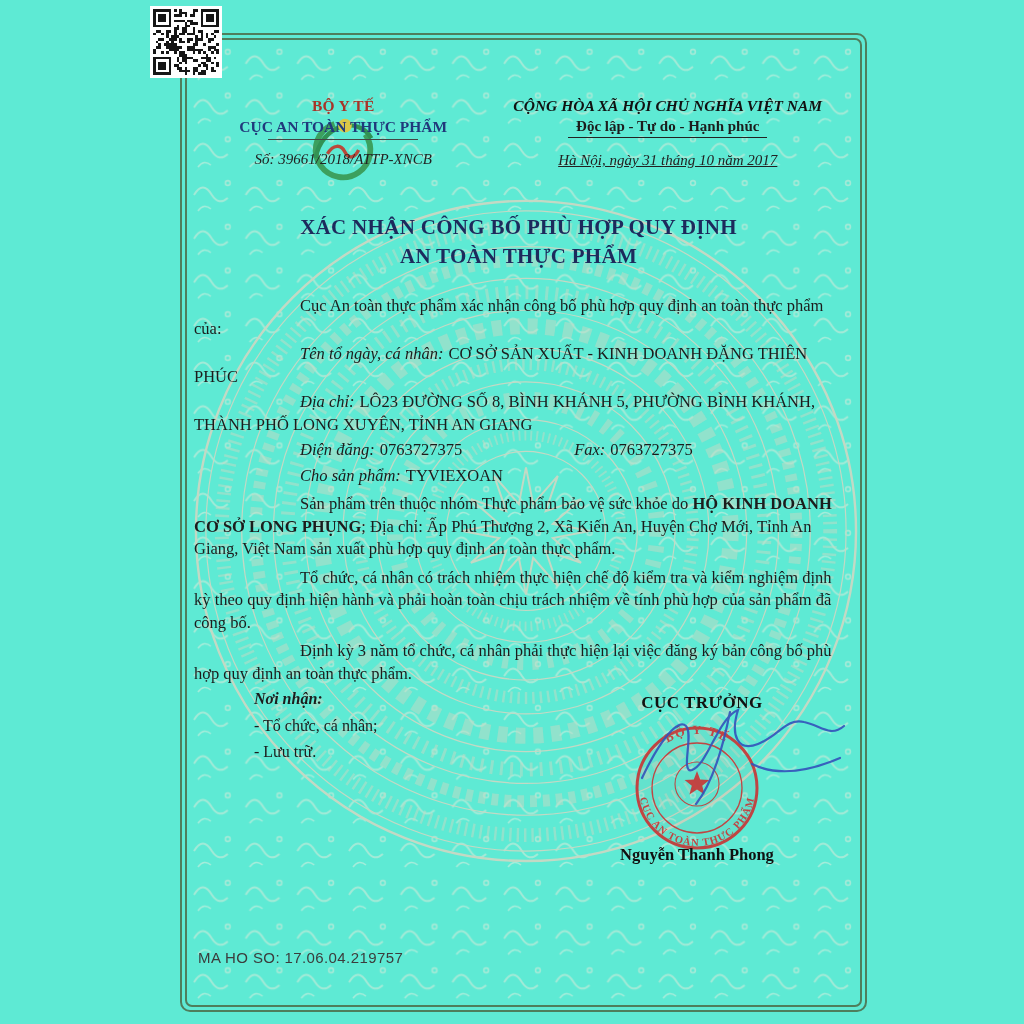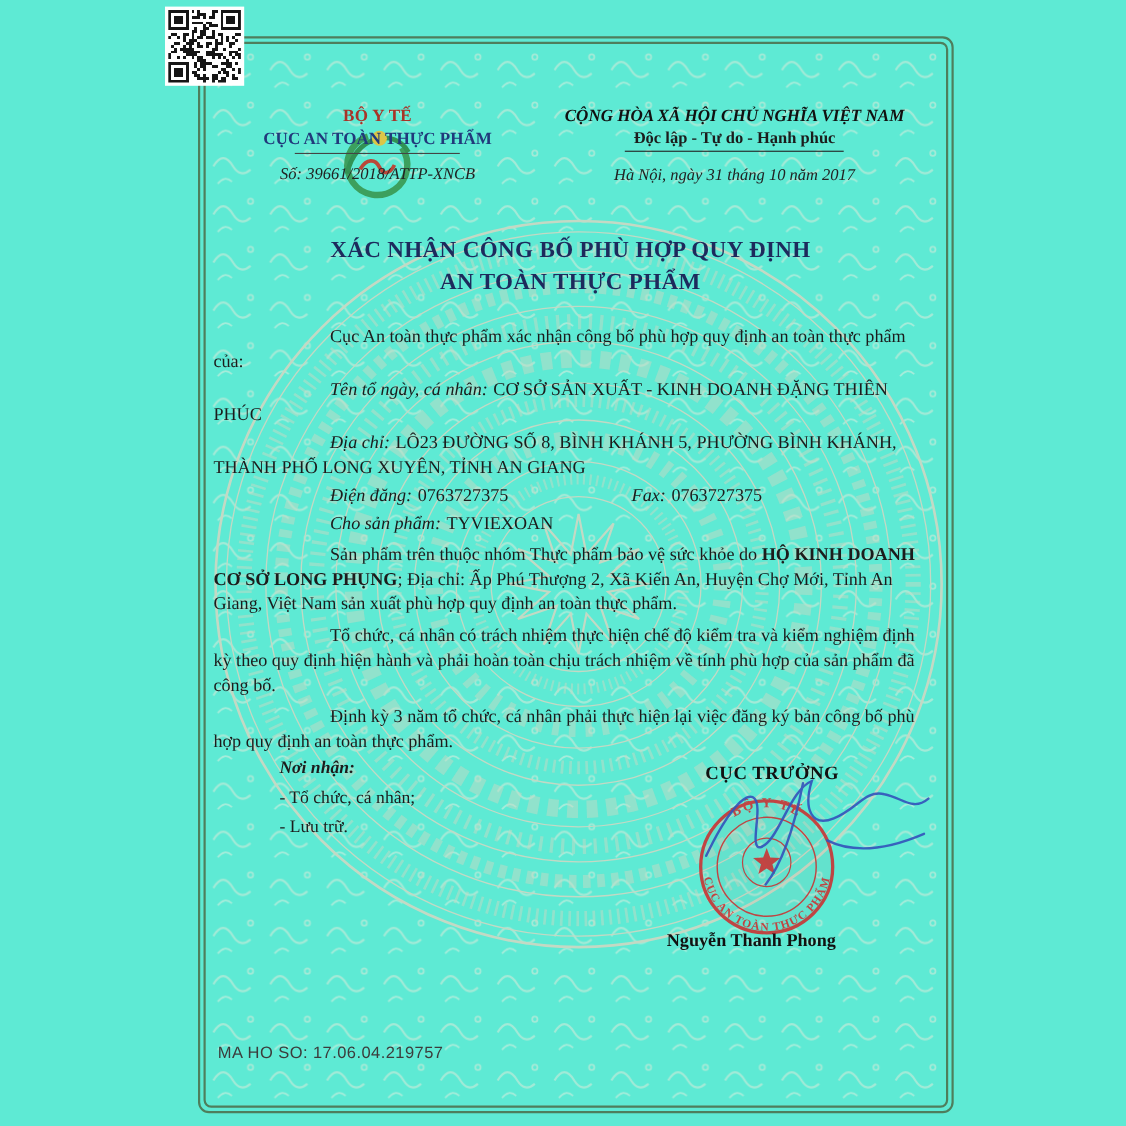--- a/index.html
+++ b/index.html
@@ -27,21 +27,21 @@
   .h-left{width:46%;text-align:center;position:relative;}
   .h-left > *{position:relative;z-index:1;}
   .h-right{width:54%;text-align:center;}
   .ministry{font-weight:bold;font-size:15.5px;color:#a83428;letter-spacing:.3px;}
   .agency{font-weight:bold;font-size:15.5px;color:#21397b;margin-top:3px;}
   .agency-rule{width:150px;border-top:1.2px solid #444;margin:3px auto 0;height:0;}
   .doc-number{font-style:italic;font-size:15px;margin-top:11px;color:#222;}
   .national{font-weight:bold;font-size:15.5px;color:#111;font-style:italic;}
   .motto{display:inline-block;font-weight:bold;font-size:15px;margin-top:3px;
          padding:0 8px 2px;border-bottom:1.3px solid #222;}
-  .dateline{font-style:italic;font-size:15px;margin-top:14px;color:#222;}
+  .dateline{font-style:italic;font-size:15px;margin-top:14px;color:#222;text-decoration:underline;}
   .vfa-logo{position:absolute;left:50%;top:14px;transform:translateX(-50%);z-index:0;opacity:.92;}
 
   
   .title{text-align:center;margin-top:44px;font-weight:bold;font-size:21px;color:#1d2a5c;
          line-height:29px;letter-spacing:.3px;}
 
   
   .doc-body{margin-top:24px;font-size:16.5px;line-height:22.5px;color:#1c1c1c;}
   .para{text-indent:106px;margin:3px 0;}
   .freeform{margin-top:6px;}
@@ -51,21 +51,21 @@
 
   
   .sign-row{position:relative;height:210px;}
   .recipients{position:absolute;left:60px;top:0;font-size:16px;}
   .recipients-heading{font-weight:bold;font-style:italic;}
   .recipient{margin-top:4px;}
   .sign-title{position:absolute;left:408px;top:4px;width:200px;text-align:center;
               font-weight:bold;font-size:17px;letter-spacing:.5px;color:#111;}
   .stamp{position:absolute;left:433px;top:30px;width:140px;height:140px;opacity:.9;}
   .autograph{position:absolute;left:440px;top:12px;width:215px;height:115px;z-index:2;}
-  .signer{position:absolute;left:374px;top:156px;width:230px;text-align:center;
+  .signer{position:absolute;left:388px;top:156px;width:230px;text-align:center;
           font-weight:bold;font-size:16.5px;color:#111;}
 
   
   .dossier{position:absolute;left:10px;bottom:38px;z-index:2;
            font-family:"Liberation Sans","DejaVu Sans",sans-serif;
            font-size:15px;color:#3c3c3c;letter-spacing:.4px;}
 </style>
 </head>
 <body>
 

